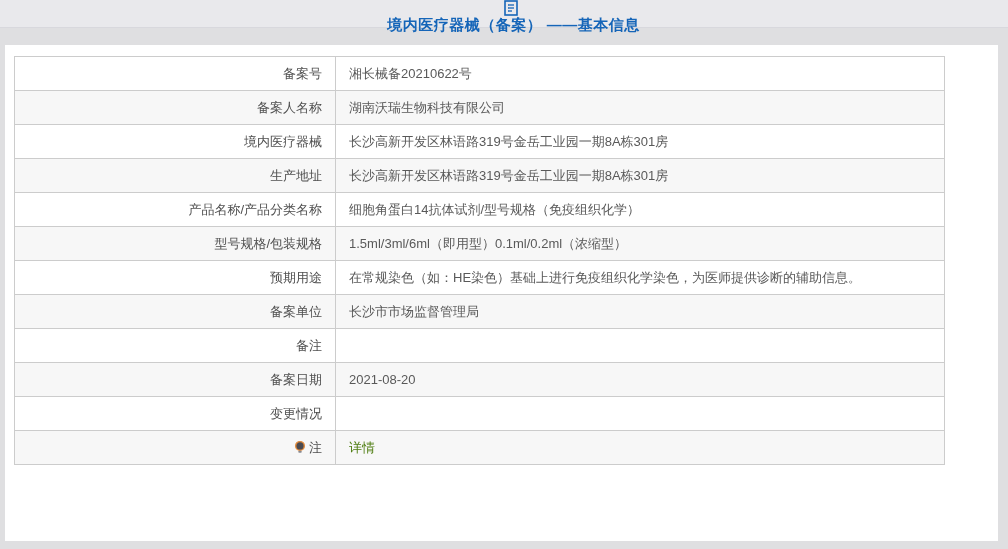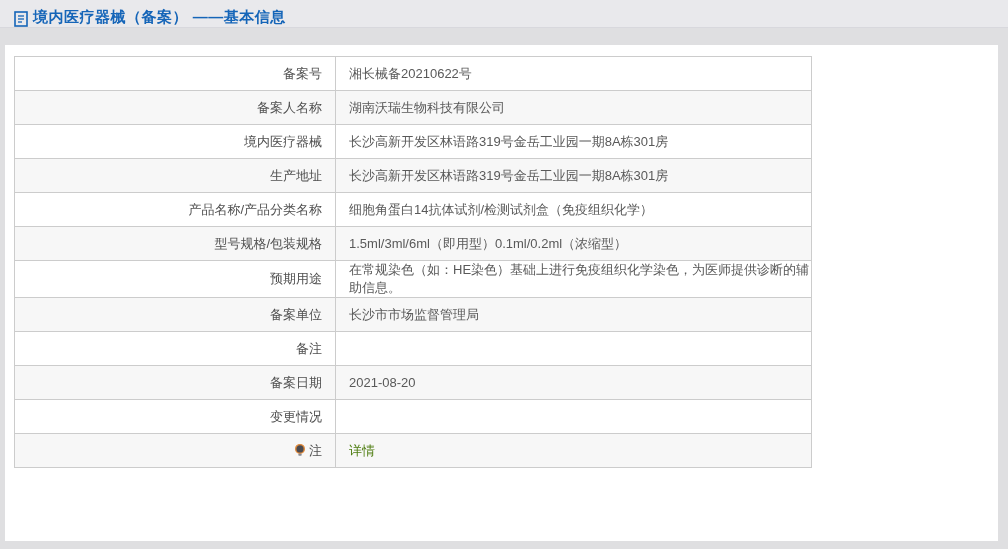--- a/index.html
+++ b/index.html
@@ -14,42 +14,43 @@
     background: #dfdfe1;
     overflow: hidden;
   }
   .header-band {
     position: absolute;
     top: 0; left: 0; right: 0;
     height: 28px;
     background: #e9e9ec;
     border-bottom: 1px solid #d8d8dd;
     display: flex;
-    align-items: flex-end;
+    align-items: center;
     padding-left: 14px;
     box-sizing: border-box;
+    flex-direction: column;
   }
   .doc-icon { display: inline-flex; align-items: center; }
   .title {
     color: #1565b8;
     font-size: 15px;
     font-weight: bold;
     margin-left: 5px;
     letter-spacing: 0.5px;
   }
   .panel {
     position: absolute;
     left: 5px; right: 10px;
     top: 45px; bottom: 8px;
     background: #ffffff;
   }
   table.info-table {
     border-collapse: collapse;
     margin: 11px 0 0 9px;
-    width: 798px;
+    width: 931px;
     table-layout: fixed;
     font-size: 13px;
     color: #595959;
   }
   .info-table td {
     border: 1px solid #cccccc;
     height: 33px;
     padding: 0;
     vertical-align: middle;
     background: #ffffff;
@@ -105,21 +106,21 @@
     <td class="value-cell"><span class="value-text">长沙高新开发区林语路319号金岳工业园一期8A栋301房</span></td>
   </tr>
 
   <tr class="table-row">
     <td class="label-cell"><span class="label-text">生产地址</span></td>
     <td class="value-cell"><span class="value-text">长沙高新开发区林语路319号金岳工业园一期8A栋301房</span></td>
   </tr>
 
   <tr class="table-row">
     <td class="label-cell"><span class="label-text">产品名称/产品分类名称</span></td>
-    <td class="value-cell"><span class="value-text">细胞角蛋白14抗体试剂/检测试剂盒（免疫组织化学）</span></td>
+    <td class="value-cell"><span class="value-text">细胞角蛋白14抗体试剂/型号规格（免疫组织化学）</span></td>
   </tr>
 
   <tr class="table-row">
     <td class="label-cell"><span class="label-text">型号规格/包装规格</span></td>
     <td class="value-cell"><span class="value-text">1.5ml/3ml/6ml（即用型）0.1ml/0.2ml（浓缩型）</span></td>
   </tr>
 
 
   <tr class="table-row">
     <td class="label-cell"><span class="label-text">预期用途</span></td>

